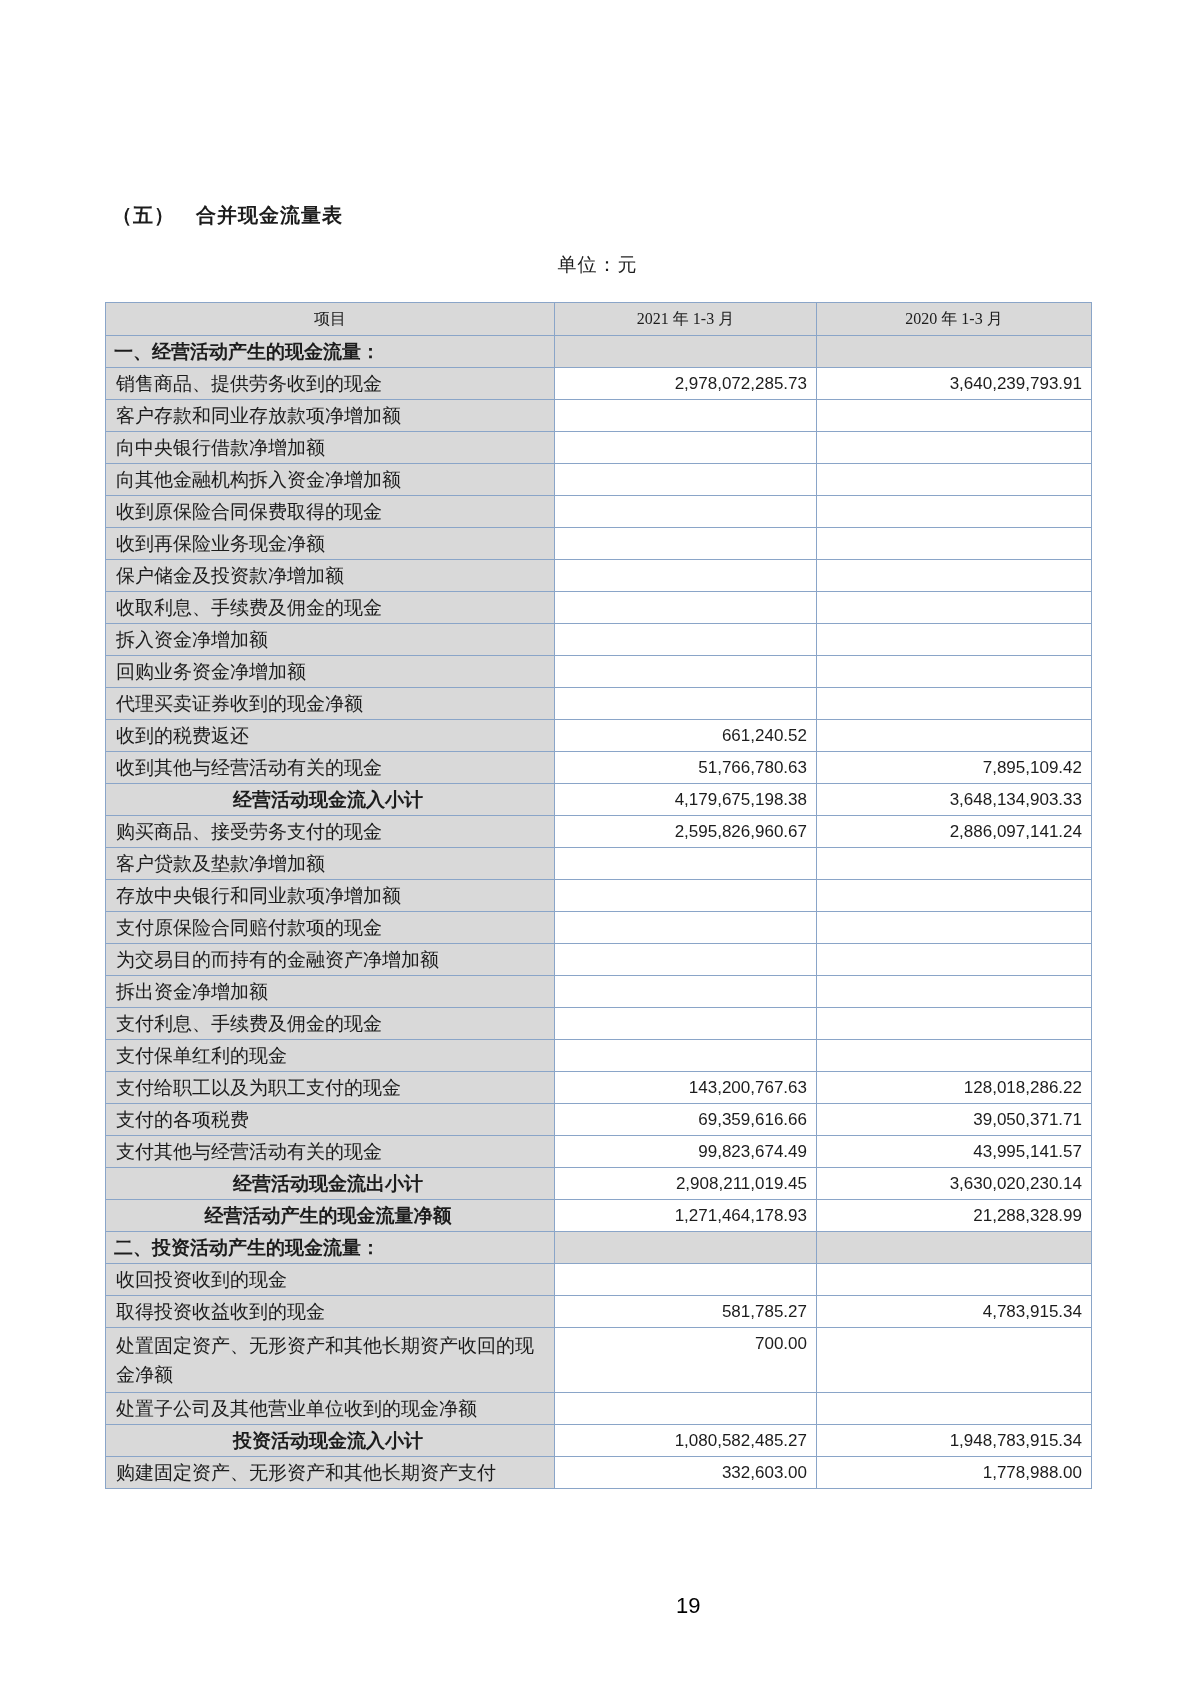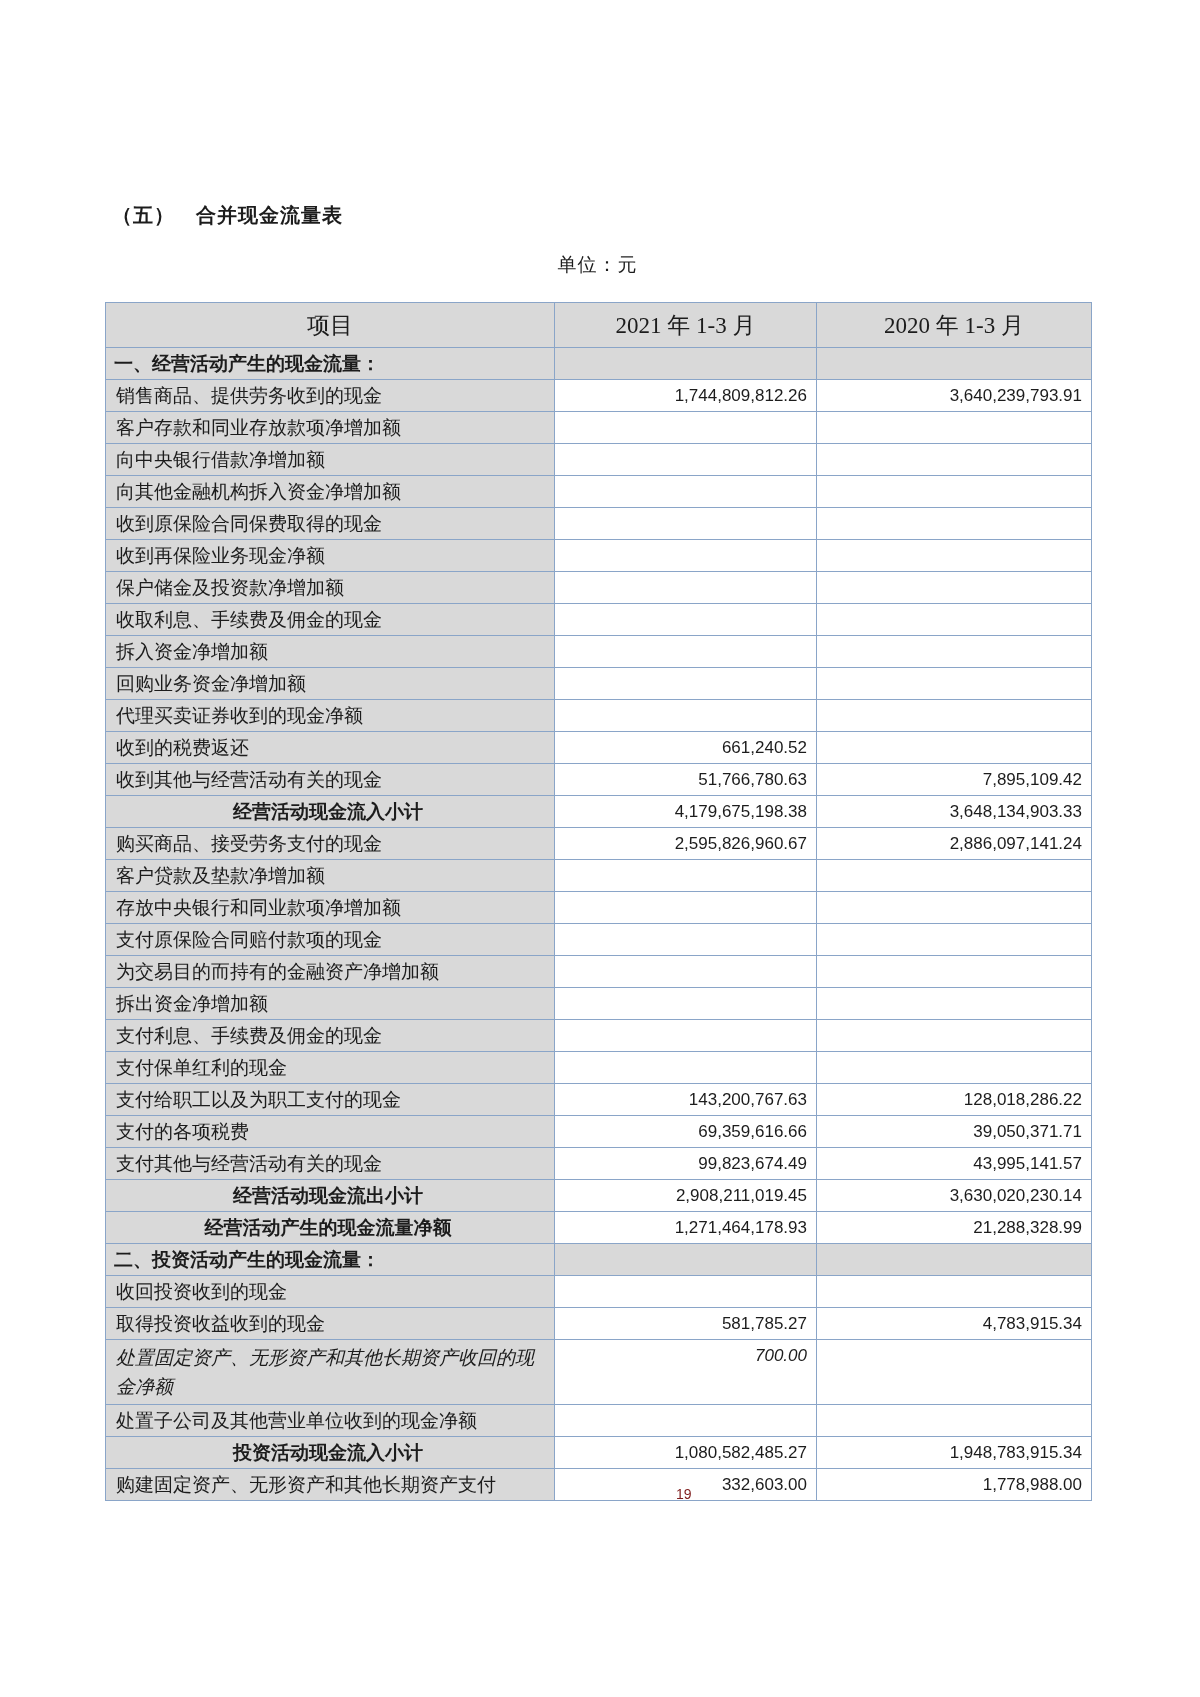--- a/index.html
+++ b/index.html
@@ -21,46 +21,46 @@
   }
   table.cf-table {
     position: absolute; left: 105px; top: 302px;
     width: 986px; border-collapse: collapse; table-layout: fixed;
   }
   col.c1 { width: 449px; }
   col.c2 { width: 262px; }
   col.c3 { width: 275px; }
   th, td { border: 1px solid #8aa5c8; }
   th {
-    height: 45px; background: #d9d9d9;
-    font-weight: normal; font-size: 23px; text-align: center;
+    height: 33px; background: #d9d9d9;
+    font-weight: normal; font-size: 16px; text-align: center;
     vertical-align: middle;
   }
   td { height: 32px; font-size: 19px; vertical-align: middle; }
   td.label {
     background: #d9d9d9;
     padding-left: 10px; padding-right: 4px;
     line-height: 29px;
   }
   td.val {
     background: #ffffff;
     text-align: right; padding-right: 9px;
     font-family: "Liberation Sans", "DejaVu Sans", sans-serif;
     font-size: 17px;
   }
   tr.section td { background: #d9d9d9; }
   tr.section td.label { font-weight: bold; padding-left: 8px; }
   tr.subtotal td.label { font-weight: bold; text-align: center; padding-left: 0; }
-  tr.tall td { height: 65px; font-style: italic; }
+  tr.tall td { height: 65px; }
   tr.tall td.val { vertical-align: top; padding-top: 6px; }
   .page-number {
-    position: absolute; top: 1486px; left: 676px;
-    font-size: 14px;
+    position: absolute; top: 1593px; left: 676px;
+    font-size: 22px;
     font-family: "Liberation Sans", "DejaVu Sans", sans-serif;
-    color: #7f1d1d;
+    color: #000000;
   }
 </style>
 </head>
 <body>
 
 <div class="doc-title">（五）　合并现金流量表</div>
 <div class="unit-label">单位：元</div>
 
 <table class="cf-table">
   <colgroup>
@@ -76,21 +76,21 @@
     </tr>
   </thead>
   <tbody>
       <tr class="section">
         <td class="label">一、经营活动产生的现金流量：</td>
         <td class="val"></td>
         <td class="val"></td>
       </tr>
       <tr class="item">
         <td class="label">销售商品、提供劳务收到的现金</td>
-        <td class="val">1,744,809,812.26</td>
+        <td class="val">2,978,072,285.73</td>
         <td class="val">3,640,239,793.91</td>
       </tr>
       <tr class="item">
         <td class="label">客户存款和同业存放款项净增加额</td>
         <td class="val"></td>
         <td class="val"></td>
       </tr>
       <tr class="item">
         <td class="label">向中央银行借款净增加额</td>
         <td class="val"></td>

